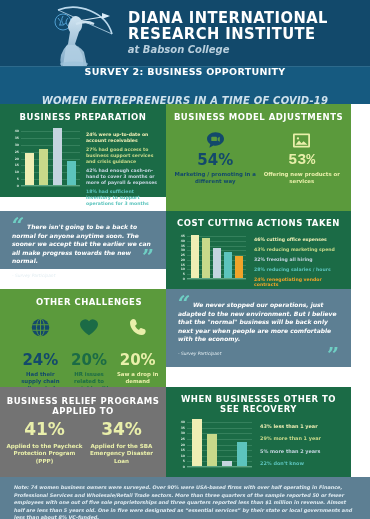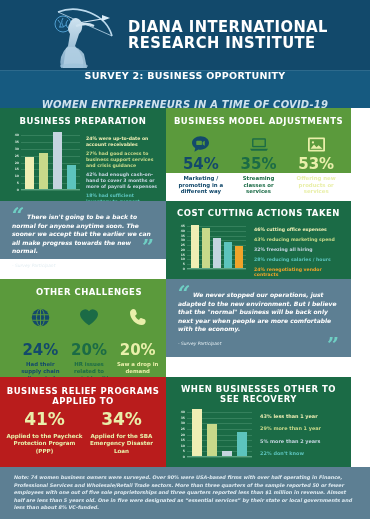--- a/index.html
+++ b/index.html
@@ -62,21 +62,21 @@
   .prep { background:#1b6b46; padding:8px 8px 9px 8px; height:93px; }
   .prep-body { display:flex; margin-top:9px; }
   .chart1 { width:72px; height:62px; position:relative; }
   .prep-list { flex:1; padding-left:6px; padding-top:1px; }
   .prep-list li {
     list-style:none; font-size:4.6px; line-height:5.6px; font-weight:bold;
     margin-bottom:4.2px; font-family:"DejaVu Sans", sans-serif;
   }
 
   
-  .bma { background:#5b9a3c; padding:8px 6px 6px 6px; height:65px; }
+  .bma { background:#5b9a3c; padding:8px 6px 6px 6px; height:107px; }
   .bma-items { display:flex; margin-top:8px; }
   .bma-item { flex:1; text-align:center; padding:0 2px; }
   .bma-icon { height:20px; display:flex; align-items:center; justify-content:center; }
   .bma-pct { font-size:15px; font-weight:bold; line-height:17px; margin-top:2px;
              font-family:"DejaVu Sans", sans-serif; }
   .bma-lbl { font-size:5.4px; font-weight:bold; line-height:6.6px; margin-top:2px;
              font-family:"DejaVu Sans", sans-serif; }
 
   
   .quote { background:#5d7f93; position:relative; padding:9px 12px 8px 12px; }
@@ -111,21 +111,21 @@
   .oc { background:#5b9a3c; padding:8px 4px 6px 16px; height:98px; }
   .oc-items { display:flex; margin-top:9px; }
   .oc-item { flex:1; text-align:center; padding:0 2px; }
   .oc-icon { height:22px; display:flex; align-items:center; justify-content:center; }
   .oc-pct { font-size:15px; font-weight:bold; line-height:17px; margin-top:14px;
             font-family:"DejaVu Sans", sans-serif; }
   .oc-lbl { font-size:5.4px; font-weight:bold; line-height:6.8px; margin-top:2px;
             font-family:"DejaVu Sans", sans-serif; }
 
   
-  .relief { background:#b91c1c; padding:9px 6px 6px 6px; height:90px; }
+  .relief { background:#737373; padding:9px 6px 6px 6px; height:90px; }
   .relief-items { display:flex; margin-top:4px; }
   .relief-item { flex:1; text-align:center; }
   .relief-pct { color:#e9efaa; font-size:17px; font-weight:bold; line-height:18px;
                 font-family:"DejaVu Sans", sans-serif; }
   .relief-lbl { color:#e9efaa; font-size:5.6px; font-weight:bold; line-height:7.4px;
                 margin-top:5px; font-family:"DejaVu Sans", sans-serif; }
 
   
   .recov { background:#1b6b46; padding:7px 8px 6px 8px; height:90px; }
   .rec-body { display:flex; margin-top:8px; }
@@ -178,20 +178,21 @@
         </g>
         <path d="M44 16 q5 1 6 6 q1 6 -3 10 l-4 12 q10 10 8 22 l-22 0 q-3 -12 7 -22 l2 -12 q-4 -5 0 -11 q2 -5 6 -5 z" fill="url(#gfig)"></path>
         <path d="M44 24 q10 -4 18 0" stroke="#cfe3f0" stroke-width="2.4" fill="none"></path>
         <path d="M34 46 q10 -4 18 6 l3 14 -24 0 z" fill="#b3d0e4" opacity=".85"></path>
         <ellipse cx="42" cy="64" rx="14" ry="2.4" fill="#9dc2da" opacity=".7"></ellipse>
       </svg>
     </div>
     <div class="logo-text">
       <div class="l1">DIANA INTERNATIONAL</div>
       <div class="l2">RESEARCH INSTITUTE</div>
+      <div class="l3">at Babson College</div>
     </div>
   </div>
 
   <div class="subheader">
     <div class="s1">SURVEY 2: BUSINESS OPPORTUNITY</div>
     <div class="s2">WOMEN ENTREPRENEURS IN A TIME OF COVID-19</div>
   </div>
 
   <div class="body">
 
@@ -247,39 +248,28 @@
                   <path d="M12 0C5.4 0 0 4.2 0 9.4c0 3 1.8 5.6 4.6 7.3L3.4 22l5.6-3.3c1 .2 2 .3 3 .3 6.6 0 12-4.2 12-9.6S18.6 0 12 0z" fill="#13496b"></path>
                   <rect x="6" y="6.5" width="8" height="6" rx="1.2" fill="#5b9a3c"></rect>
                   <path d="M15 8.2l3-1.8v7l-3-1.8z" fill="#5b9a3c"></path>
                 </svg>
               </div>
               <div class="bma-pct" style="color: rgb(19, 73, 107);">54%</div>
               <div class="bma-lbl" style="color: rgb(19, 73, 107);">Marketing / promoting in a different way</div>
             </div>
             <div class="bma-item">
               <div class="bma-icon">
-                <svg width="18" height="15" viewBox="0 0 26 20">
-                  <rect x="3" y="1" width="20" height="13" rx="1.5" fill="#1b6b46"></rect>
-                  <rect x="5" y="3" width="16" height="9" fill="#5b9a3c"></rect>
-                  <path d="M0 16h26l-2 3H2z" fill="#1b6b46"></path>
-                </svg>
-              </div>
-              <div class="bma-pct" style="color: rgb(27, 107, 70);">35%</div>
-              <div class="bma-lbl" style="color: rgb(27, 107, 70);">Streaming classes or services</div>
-            </div>
-            <div class="bma-item">
-              <div class="bma-icon">
                 <svg width="17" height="15" viewBox="0 0 24 20">
                   <rect x="0" y="0" width="24" height="20" rx="1.5" fill="#e9efaa"></rect>
                   <rect x="2.5" y="2.5" width="19" height="15" fill="#5b9a3c"></rect>
                   <circle cx="7" cy="7" r="1.6" fill="#e9efaa"></circle>
                   <path d="M3.5 16l5-6 3.5 4 3-3 5.5 5z" fill="#e9efaa"></path>
                 </svg>
               </div>
-              <div class="bma-pct" style="color: rgb(233, 239, 170);">53%</div>
+              <div class="bma-pct" style="color: rgb(233, 239, 170); font-family: Liberation Mono, monospace;">53%</div>
               <div class="bma-lbl" style="color: rgb(233, 239, 170);">Offering new products or services</div>
             </div>
           </div>
       </div>
     </div>
 
     <div class="row">
       <div class="col-l quote q-left">
         <div class="qtext">
           <span class="qmark qopen">“</span><span>There isn't going to be a back to normal for anyone anytime soon. The sooner we accept that the earlier we can all make progress towards the new normal.</span>

